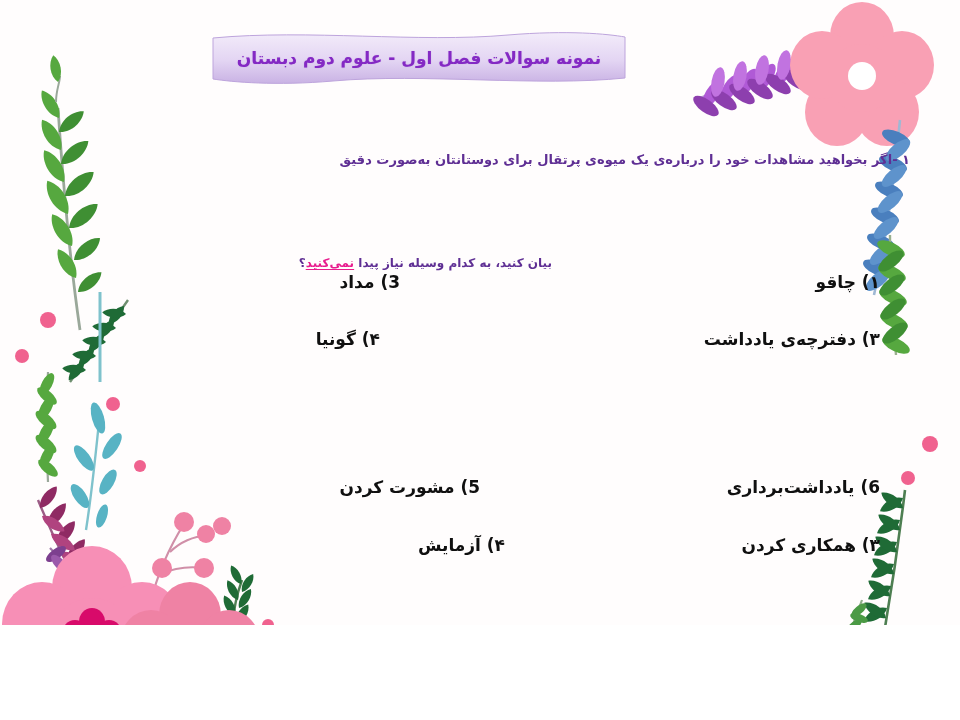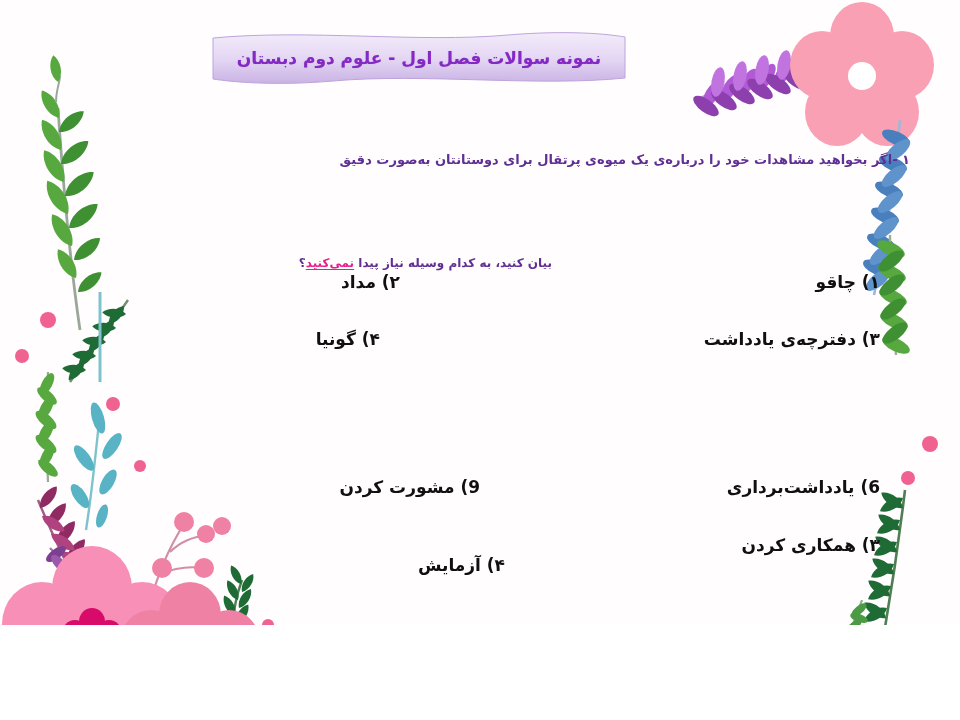--- a/index.html
+++ b/index.html
@@ -97,21 +97,21 @@
     direction: rtl;
     white-space: nowrap;
   }
   .o1a { right: 80px;  top: 272px; }
   .o1b { right: 560px; top: 272px; }
   .o1c { right: 80px;  top: 329px; }
   .o1d { right: 580px; top: 329px; margin-left: 45px; }
   .o2a { right: 80px;  top: 477px; }
   .o2b { right: 480px; top: 477px; }
   .o2c { right: 80px;  top: 535px; }
-  .o2d { right: 455px; top: 535px; margin-top: 20px; }
+  .o2d { right: 455px; top: 535px; }
 </style>
 </head>
 <body>
 
 <div id="page">
 
   <svg id="decor" viewBox="0 0 960 720" xmlns="http://www.w3.org/2000/svg">
     <defs>
 
       <g id="leafA">
@@ -459,23 +459,23 @@
     <div class="banner-text">نمونه سوالات فصل اول - علوم دوم دبستان</div>
   </div>
 
   <div class="qline q1-l1">۱ -اگر بخواهید مشاهدات خود را درباره‌ی یک میوه‌ی پرتقال برای دوستانتان به‌صورت دقیق</div>
 
   <div class="qline q1-l2">
     <span>بیان کنید، به کدام وسیله نیاز پیدا </span><span class="neg">نمی‌کنید</span><span>؟</span>
   </div>
 
   <div class="opt o1a">۱) چاقو</div>
-  <div class="opt o1b">۲) مداد</div>
+  <div class="opt o1b">3) مداد</div>
   <div class="opt o1c">۳) دفترچه‌ی یادداشت</div>
   <div class="opt o1d">۴) گونیا</div>
 
 
   <div class="opt o2a">6) یادداشت‌برداری</div>
-  <div class="opt o2b">9) مشورت کردن</div>
+  <div class="opt o2b">5) مشورت کردن</div>
   <div class="opt o2c">۳) همکاری کردن</div>
   <div class="opt o2d">۴) آزمایش</div>
 
 </div>
 
 </body></html>

